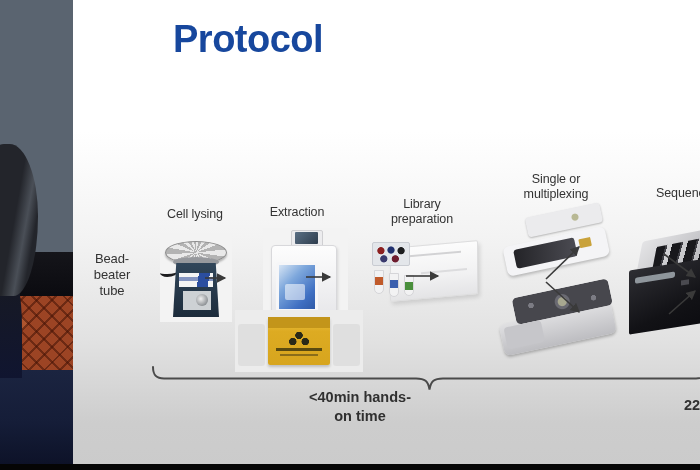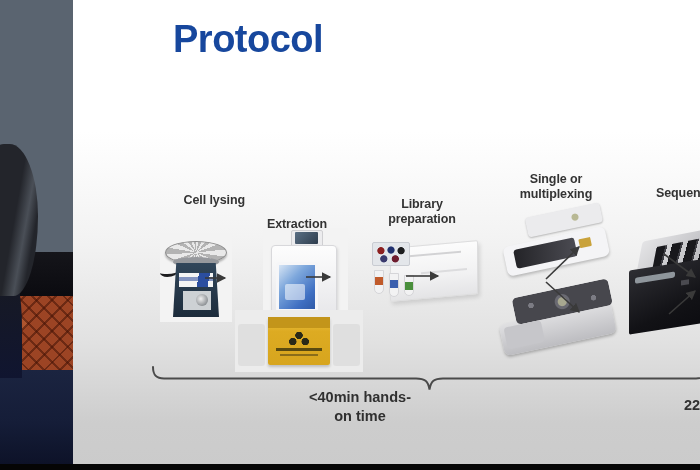--- a/index.html
+++ b/index.html
@@ -24,21 +24,21 @@
   .wc-hair{left:-18px;top:144px;width:56px;height:152px;background:
     linear-gradient(100deg,#23252b 55%,#4a4f57 70%,#23252b 82%);
     border-radius:46% 60% 52% 40%/38% 56% 62% 44%;}
   .wc-shoulder{left:0;top:268px;width:22px;height:110px;
     background:linear-gradient(180deg,#181a22,#101530);border-radius:0 55% 0 0;}
 
   
   #slide{left:73px;top:0;width:627px;height:470px;overflow:hidden;
     background:linear-gradient(180deg,#ffffff 0%,#ffffff 28%,#f2f2f2 52%,#e2e2e2 72%,#cdcdcd 90%,#cbcbcb 100%);}
   #slide-title{left:100px;top:18px;font-size:38px;font-weight:bold;letter-spacing:-.5px;color:#17479d;}
-  .lbl{color:#333;font-size:12.5px;font-weight:700;letter-spacing:-.1px;text-align:center;
+  .lbl{color:#333;font-size:12.5px;font-weight:400;letter-spacing:-.1px;text-align:center;
        line-height:15px;white-space:pre-line;}
   .timing{color:#303030;font-size:14.5px;font-weight:600;text-align:center;line-height:19px;white-space:pre-line;}
 
   
   .img{background:#f3f3f3;}
 
   
   #vortex{left:87px;top:233px;width:72px;height:89px;}
   .v-cord{left:0;top:34px;width:18px;height:10px;border-bottom:3px solid #1d1d1f;border-radius:0 0 60% 40%;}
   .v-plate{left:5px;top:8px;width:62px;height:23px;border-radius:50%;border:1px solid #8e8e8e;
@@ -136,22 +136,25 @@
     <div class="abs wc-chair"></div>
     <div class="abs wc-clothes"></div>
     <div class="abs wc-face"></div>
     <div class="abs wc-shoulder"></div>
     <div class="abs wc-hair"></div>
   </div>
 
   <div id="slide" class="abs">
     <div id="slide-title" class="abs">Protocol</div>
 
-    <div class="abs lbl" style="left:72px;top:193px;width:100px;text-align:right;">Cell lysing</div>
-    <div class="abs lbl" style="left:174px;top:205px;width:100px;margin-top:12px;">Extraction</div>
+    <div class="abs lbl" style="left:8px;top:251px;width:62px;font-size:13px;line-height:16px;">Bead-
+beater
+tube</div>
+    <div class="abs lbl" style="left:72px;top:207px;width:100px;">Cell lysing</div>
+    <div class="abs lbl" style="left:174px;top:205px;width:100px;">Extraction</div>
     <div class="abs lbl" style="left:299px;top:197px;width:100px;">Library
 preparation</div>
     <div class="abs lbl" style="left:433px;top:172px;width:100px;">Single or
 multiplexing</div>
     <div class="abs lbl" style="left:583px;top:186px;width:120px;text-align:left;">Sequencing</div>
 
     <div id="vortex" class="abs img">
       <div class="abs v-cord"></div>
       <div class="abs v-plate"></div>
       <div class="abs v-plate2"></div>

